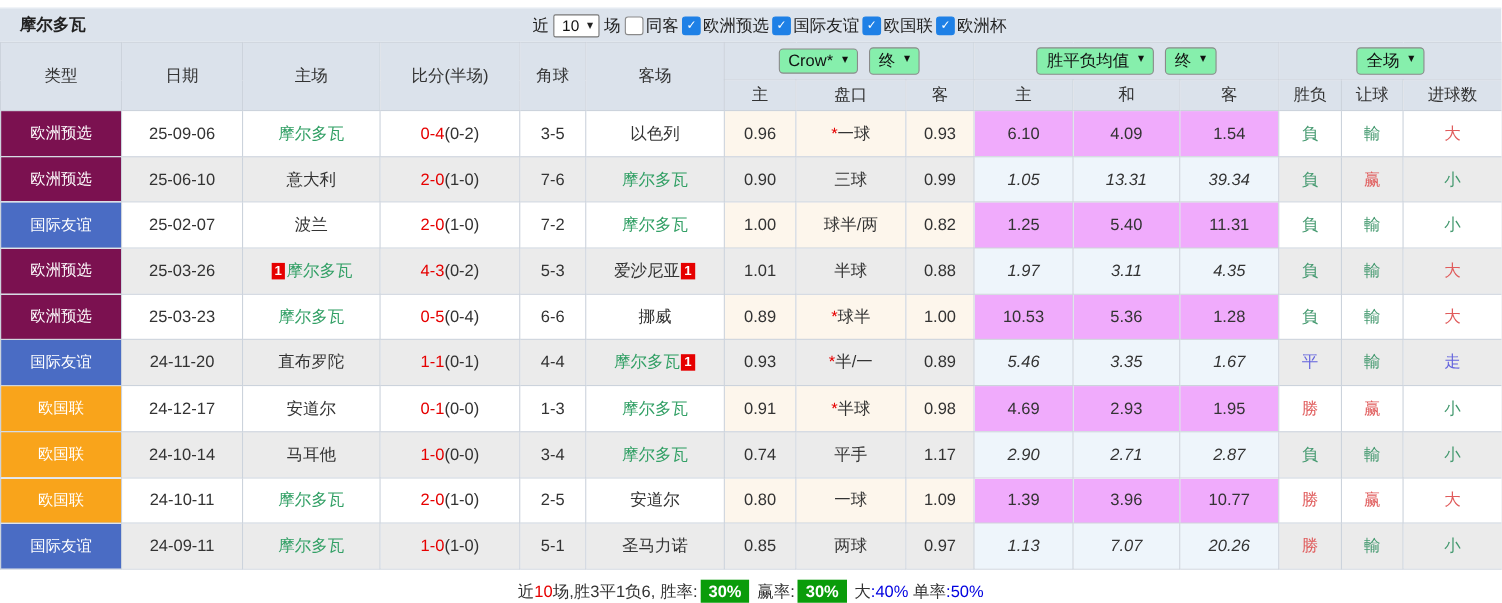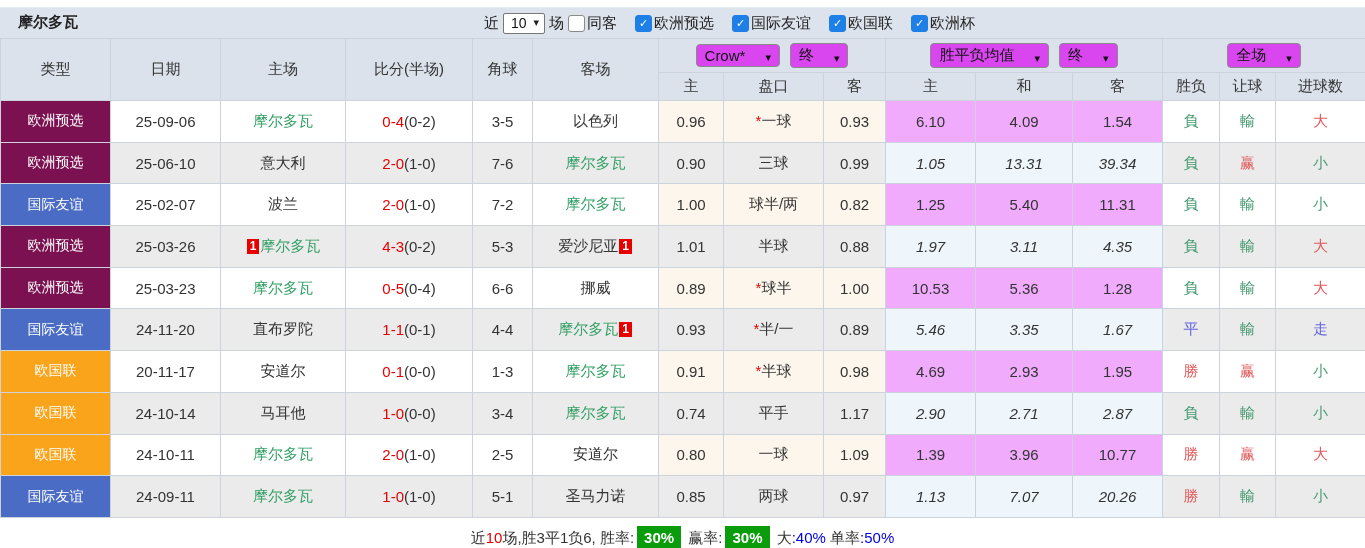--- a/index.html
+++ b/index.html
@@ -7,29 +7,29 @@
   .page{padding-top:7px;}
   
   .topbar{position:relative;height:30px;background:#dce3ec;border-top:1px solid #e8edf3;}
   .topbar .title{position:absolute;left:18px;top:5px;font-size:15px;font-weight:bold;color:#222;}
   .controls{position:absolute;left:484px;top:0;height:30px;display:flex;align-items:center;font-size:15px;color:#222;white-space:nowrap;}
   .controls>*{margin-right:4px;}
   .selbox{display:inline-flex;align-items:center;gap:7px;background:#fff;border:1px solid #777;border-radius:2px;padding:1px 5px 2px 7px;font-size:14px;color:#111;cursor:default;}
   .selbox .chev{font-size:11px;color:#222;}
   .cb{display:inline-block;width:15px;height:15px;border:1px solid #8a8a8a;border-radius:3px;background:#fff;text-align:center;line-height:15px;font-size:11px;color:#fff;vertical-align:-3px;}
   .cb.on{background:#1e80e6;border-color:#1e80e6;font-weight:bold;}
-  .cbwrap{display:inline-flex;align-items:center;gap:2px;margin-right:18px;}
+  .cbwrap{display:inline-flex;align-items:center;gap:2px;margin-right:3px;}
   
   table{width:1365px;border-collapse:collapse;table-layout:fixed;font-size:15px;}
   th,td{border:1px solid #ccd3dc;text-align:center;padding:0;overflow:hidden;white-space:nowrap;}
   thead th{background:#dbe2eb;font-weight:normal;color:#333;}
   tr.selrow th{height:33px;}
   tr.labrow th{height:27px;}
   .selgroup{display:flex;justify-content:center;align-items:center;gap:10px;}
-  .hsel{display:inline-flex;align-items:flex-end;gap:20px;background:#d946ef;border:1px solid #8a8a8a;border-radius:4px;padding:2px 8px;font-size:15px;color:#111;cursor:default;}
+  .hsel{display:inline-flex;align-items:flex-start;gap:8px;background:#86efac;border:1px solid #8a8a8a;border-radius:4px;padding:2px 8px;font-size:15px;color:#111;cursor:default;}
   .hsel .chev{font-size:11px;}
   tbody td{height:40.7px;background:#fff;}
   tr.even td{background:#ebebeb;}
   td.c-beige{background:#fdf6ec;}
   tr.even td.c-beige{background:#ebebeb;}
   td.c-blue{background:#f0abfc;}
   tr.even td.c-blue{background:#eef5fb;font-style:italic;}
   td.typecell{color:#fff;font-size:14px;}
   .t-green{color:#33a066;}
   .score-main{color:#e60000;text-align:right;}
@@ -247,21 +247,21 @@
           <td class="c-beige">0.89</td>
           <td class="c-blue">5.46</td>
           <td class="c-blue">3.35</td>
           <td class="c-blue">1.67</td>
           <td class="v-blue">平</td>
           <td class="v-green">輸</td>
           <td class="v-blue">走</td>
         </tr>
         <tr>
           <td class="typecell" style="background: rgb(249, 164, 27);">欧国联</td>
-          <td>20-11-17</td>
+          <td>24-12-17</td>
           <td><span>安道尔</span></td>
           <td><span class="score-main">0-1</span><span>(0-0)</span></td>
           <td>1-3</td>
           <td><span class="t-green">摩尔多瓦</span></td>
           <td class="c-beige">0.91</td>
           <td class="c-beige"><span class="star">*</span><span>半球</span></td>
           <td class="c-beige">0.98</td>
           <td class="c-blue">4.69</td>
           <td class="c-blue">2.93</td>
           <td class="c-blue">1.95</td>

